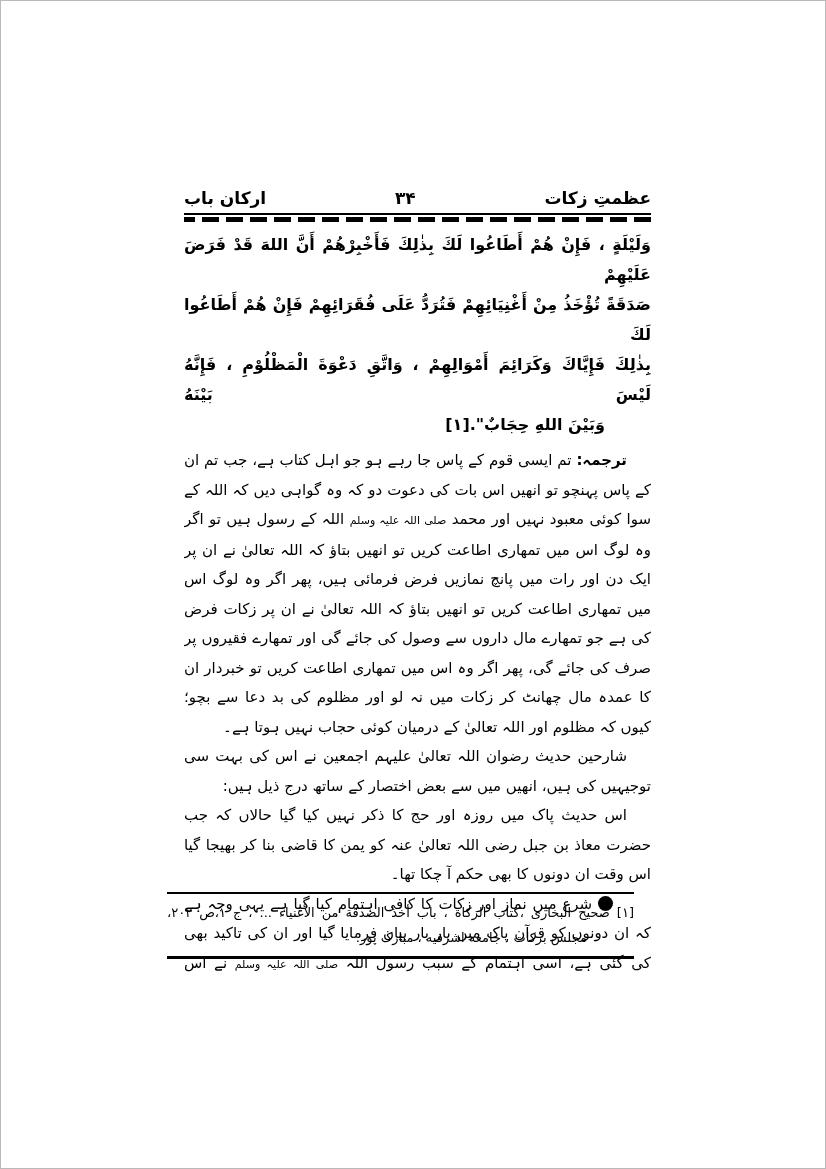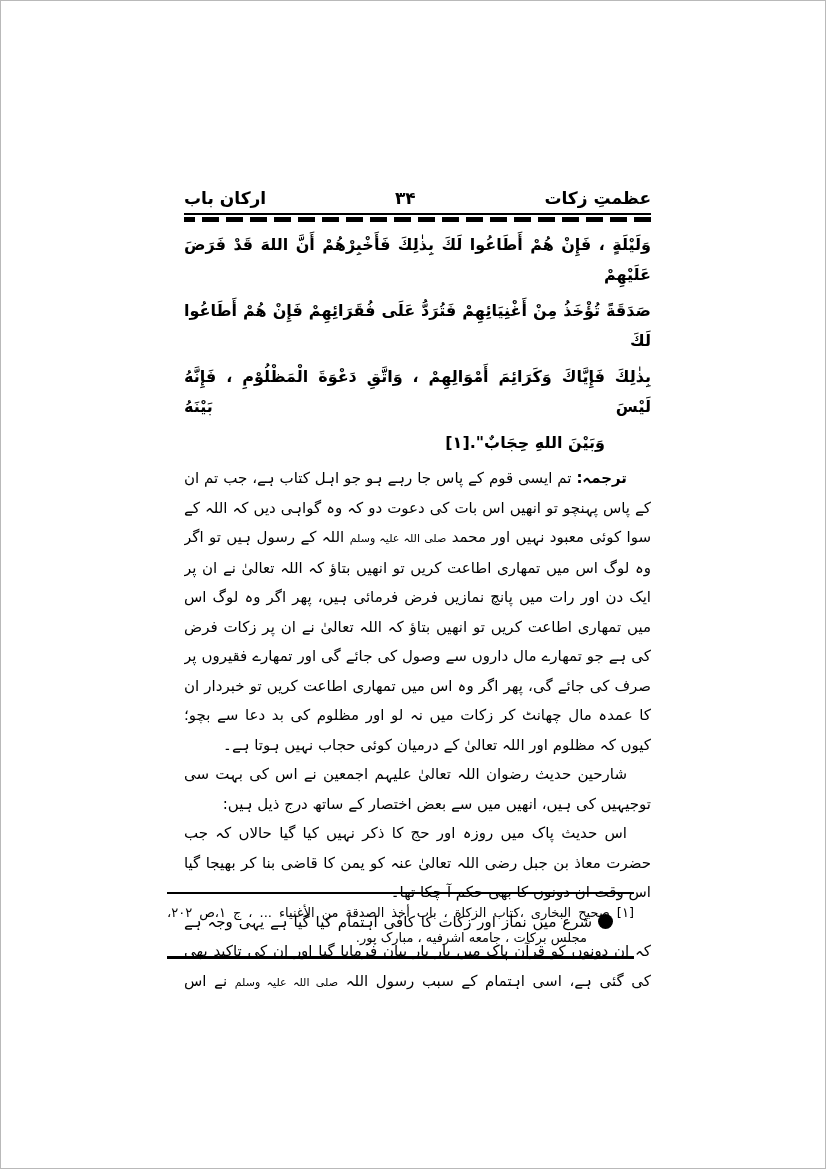--- a/index.html
+++ b/index.html
@@ -18,21 +18,21 @@
   }
   .rule { margin-top:4px; }
   .rule-thin { border-top:2px solid #000; }
   .rule-dashes {
     height:5px; margin-top:2px;
     background:repeating-linear-gradient(to left, #000 0 17px, #fff 17px 24px);
   }
 
   
   .arabic { margin-top:8px; font-weight:bold; font-size:16px; line-height:30px; }
-  .a-line { text-align:justify; text-align-last:justify;margin-top:6px; }
+  .a-line { text-align:justify; text-align-last:justify; }
   .a-line.last { text-align:left; text-align-last:left; padding-left:45px;
                  direction:rtl; text-align:right; text-align-last:right; padding-right:46px; padding-left:0; }
 
   
   .body-text { margin-top:6px; font-size:15px; line-height:29.5px;
                text-align:justify; height:530px; overflow:hidden; }
   .body-text p { margin:0; }
   .para   { text-indent:24px; }
   .bullet { text-indent:38px; }
   .bold { font-weight:bold;margin-top:32px; }

